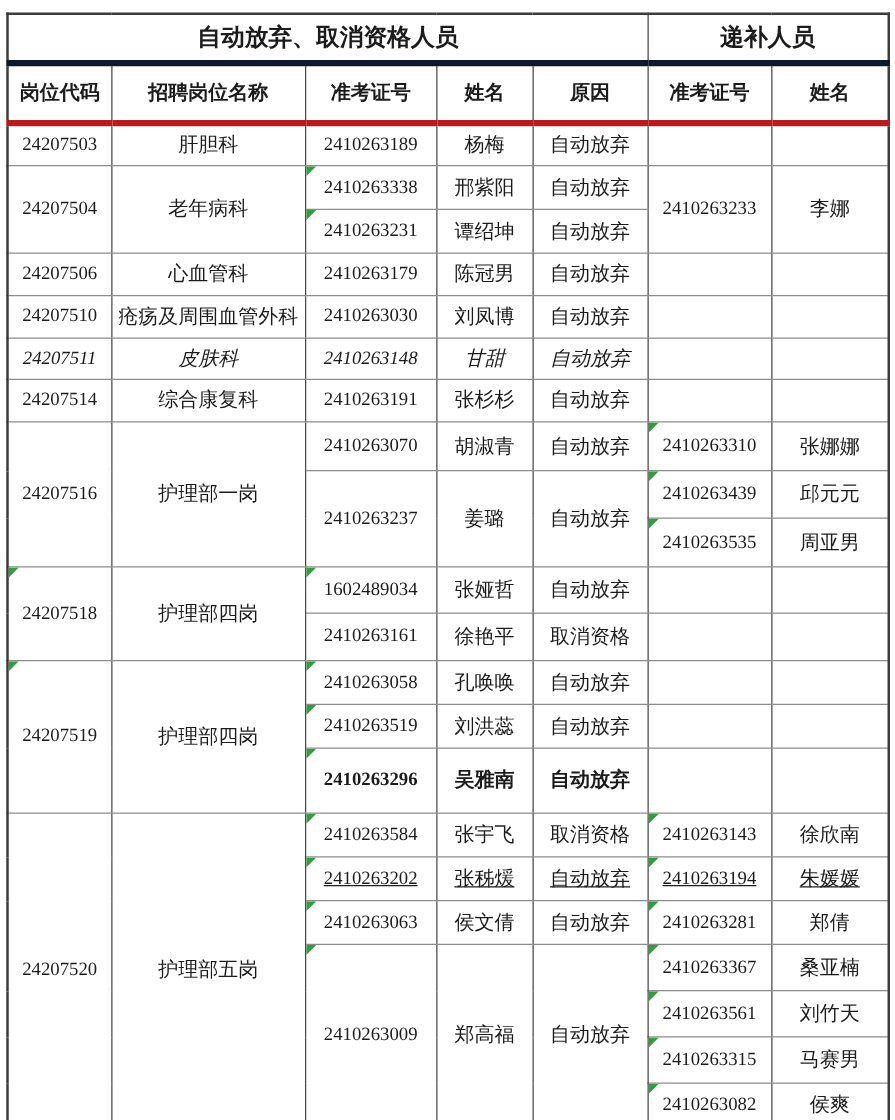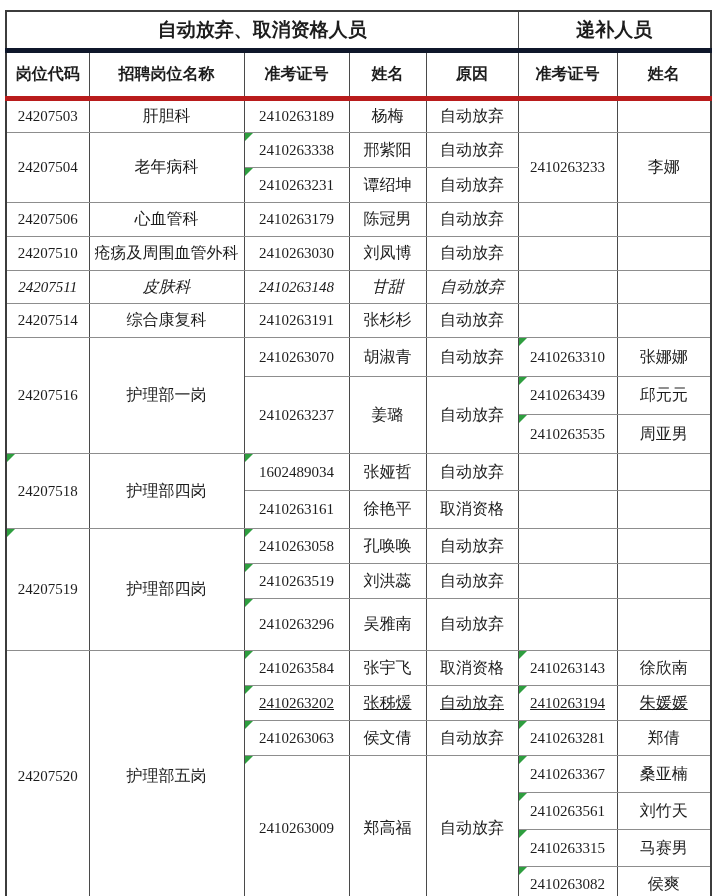--- a/index.html
+++ b/index.html
@@ -161,21 +161,21 @@
           <td class="num"></td>
           <td></td>
         </tr>
         <tr style="height: 35px;">
           <td class="num fl">2410263519</td>
           <td>刘洪蕊</td>
           <td>自动放弃</td>
           <td class="num"></td>
           <td></td>
         </tr>
-        <tr style="height: 52px;">
+        <tr style="height: 52px; font-weight: bold;">
           <td class="num fl">2410263296</td>
           <td>吴雅南</td>
           <td>自动放弃</td>
           <td class="num"></td>
           <td></td>
         </tr>
         <tr class="g-top" style="height: 35px;">
           <td class="num" rowspan="7">24207520</td>
           <td rowspan="7">护理部五岗</td>
           <td class="num fl">2410263584</td>

